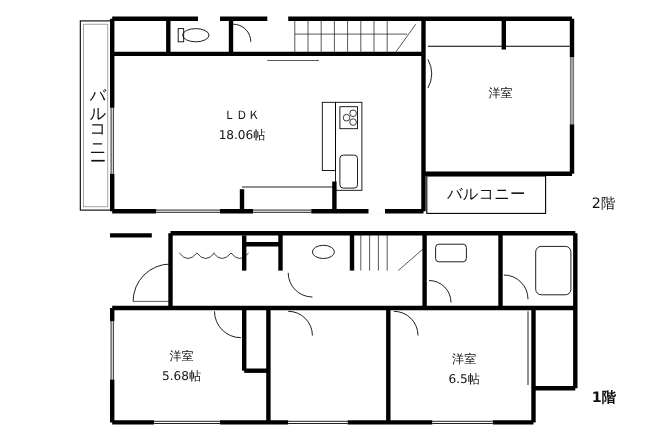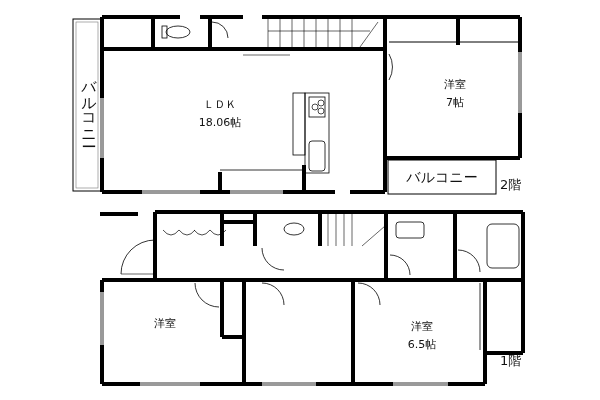--- a/index.html
+++ b/index.html
@@ -1,19 +1,19 @@
 <!DOCTYPE html>
 <html><head>
 <meta charset="utf-8">
 <style>
   html, body { margin:0; padding:0; background:#ffffff; }
   body { width:600px; height:400px; position:relative; overflow:hidden; font-family:"DejaVu Sans", sans-serif; }
   svg { position:absolute; left:0; top:0; }
   .lbl { position:absolute; color:#111; text-align:center; font-size:11px; line-height:18px; }
-  .flabel { position:absolute; font-size:13px; color:#111; }
+  .flabel { position:absolute; font-size:13px; color:#111;margin-left:38px; }
 </style>
 </head>
 <body>
 
 <svg width="600" height="400" viewBox="0 0 600 400">
 
   <g fill="none" stroke="#000">
 
     <rect x="73" y="19" width="28" height="172" stroke-width="1"></rect>
     <rect x="76" y="22" width="22" height="166" stroke-width="0.6" stroke="#777"></rect>
@@ -157,28 +157,28 @@
     <line x1="480" y1="283" x2="480" y2="350" stroke-width="0.8"></line>
   </g>
 </svg>
 
 <div class="lbl" style="left:170px;top:96px;width:100px;">
   <div>ＬＤＫ</div>
   <div>18.06帖</div>
 </div>
 <div class="lbl" style="left:425px;top:76px;width:60px;">
   <div>洋室</div>
-  <div>7帖</div>
 </div>
 <div class="lbl" style="left:76px;top:70px;width:22px;writing-mode:vertical-rl;font-size:15px;">バルコニー</div>
 <div class="lbl" style="left:390px;top:168px;width:104px;font-size:14px;">バルコニー</div>
 <div class="flabel" style="left:500px;top:176px;">2階</div>
 
 <div class="lbl" style="left:125px;top:315px;width:80px;">
   <div>洋室</div>
+  <div>5.68帖</div>
 </div>
 <div class="lbl" style="left:262px;top:315px;width:80px;">
 </div>
 <div class="lbl" style="left:382px;top:318px;width:80px;">
   <div>洋室</div>
   <div>6.5帖</div>
 </div>
-<div class="flabel" style="left:500px;top:352px;">1階</div>
+<div class="flabel" style="left:500px;top:352px;font-weight:bold;">1階</div>
 
 </body></html>

